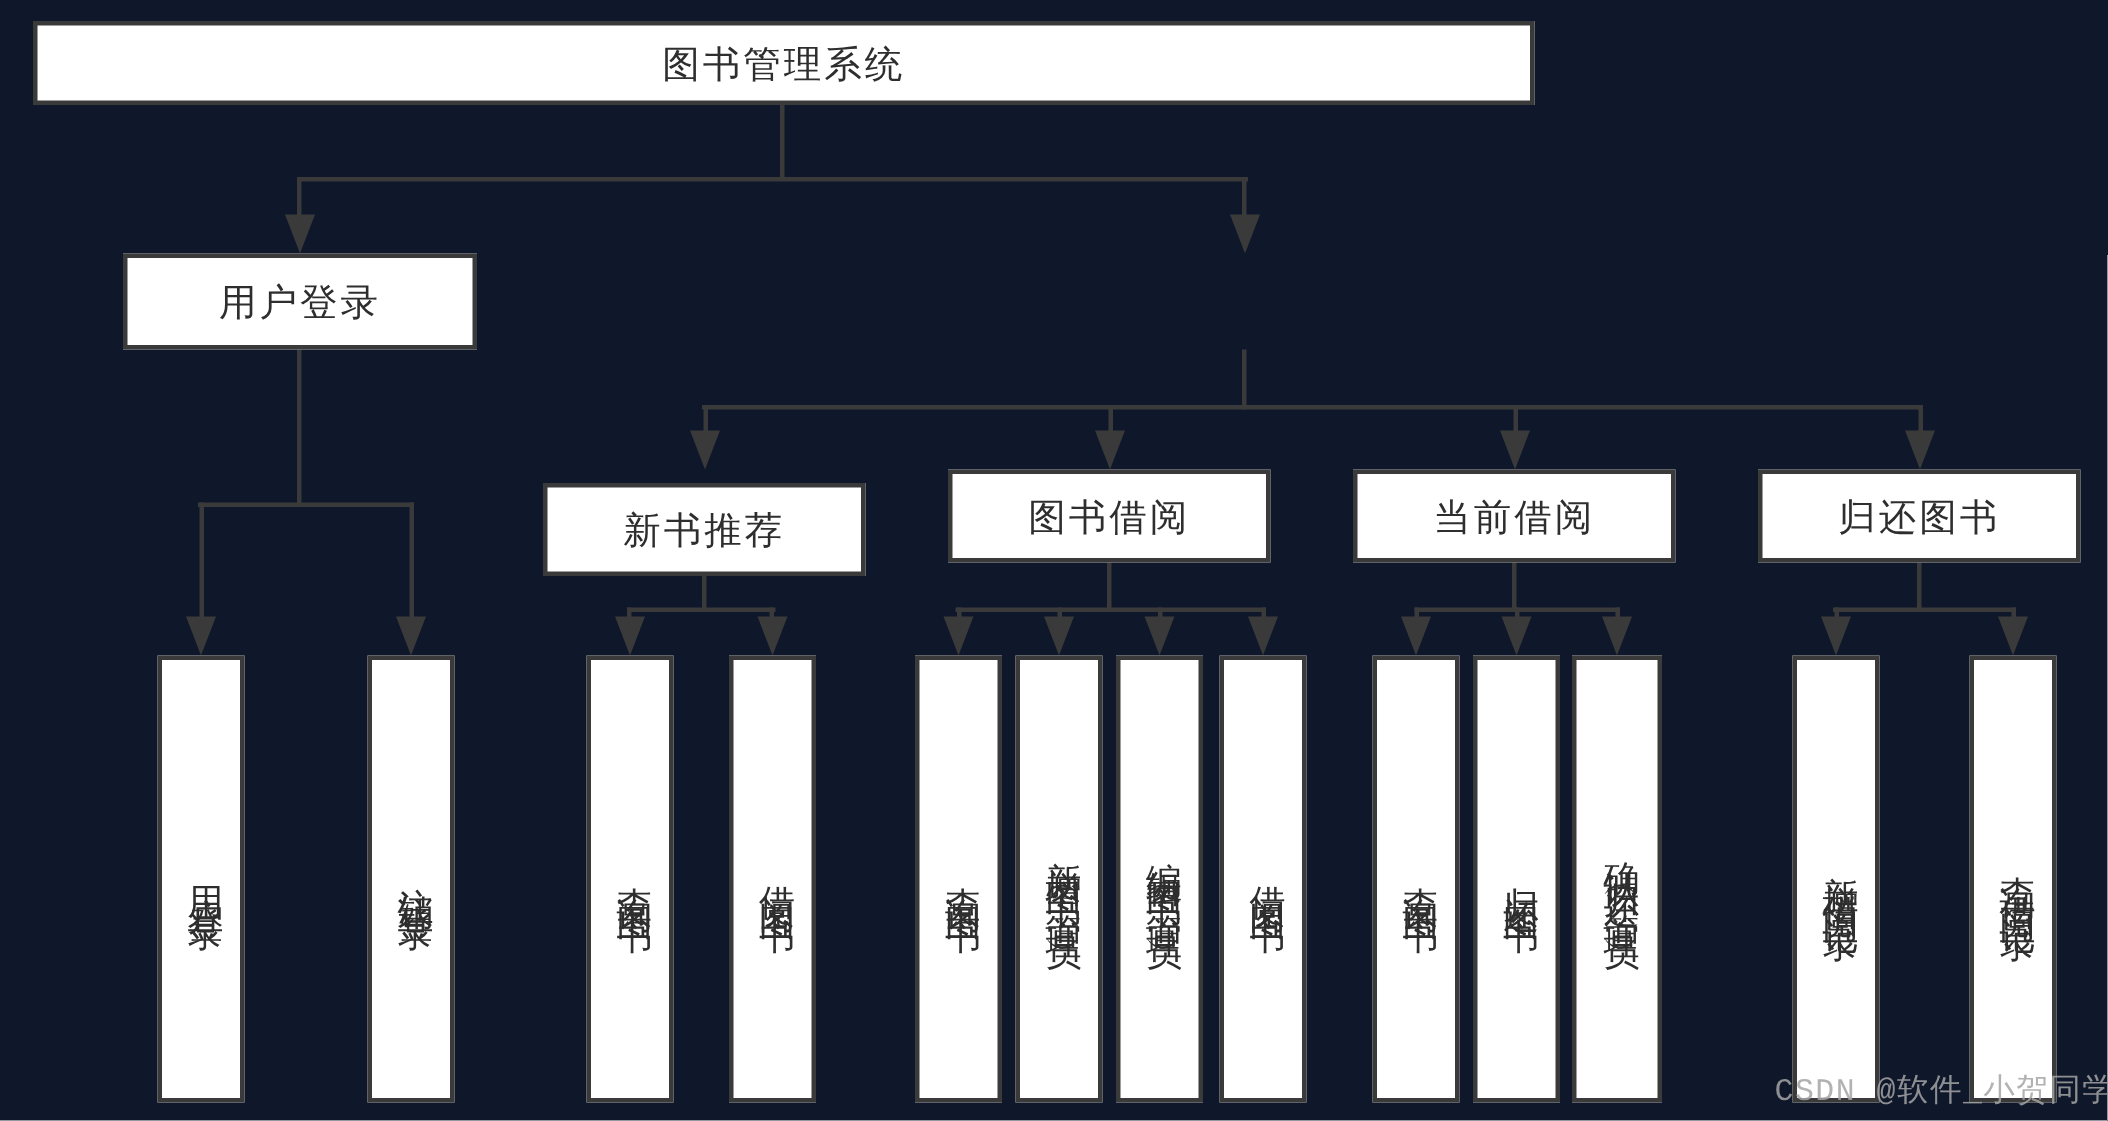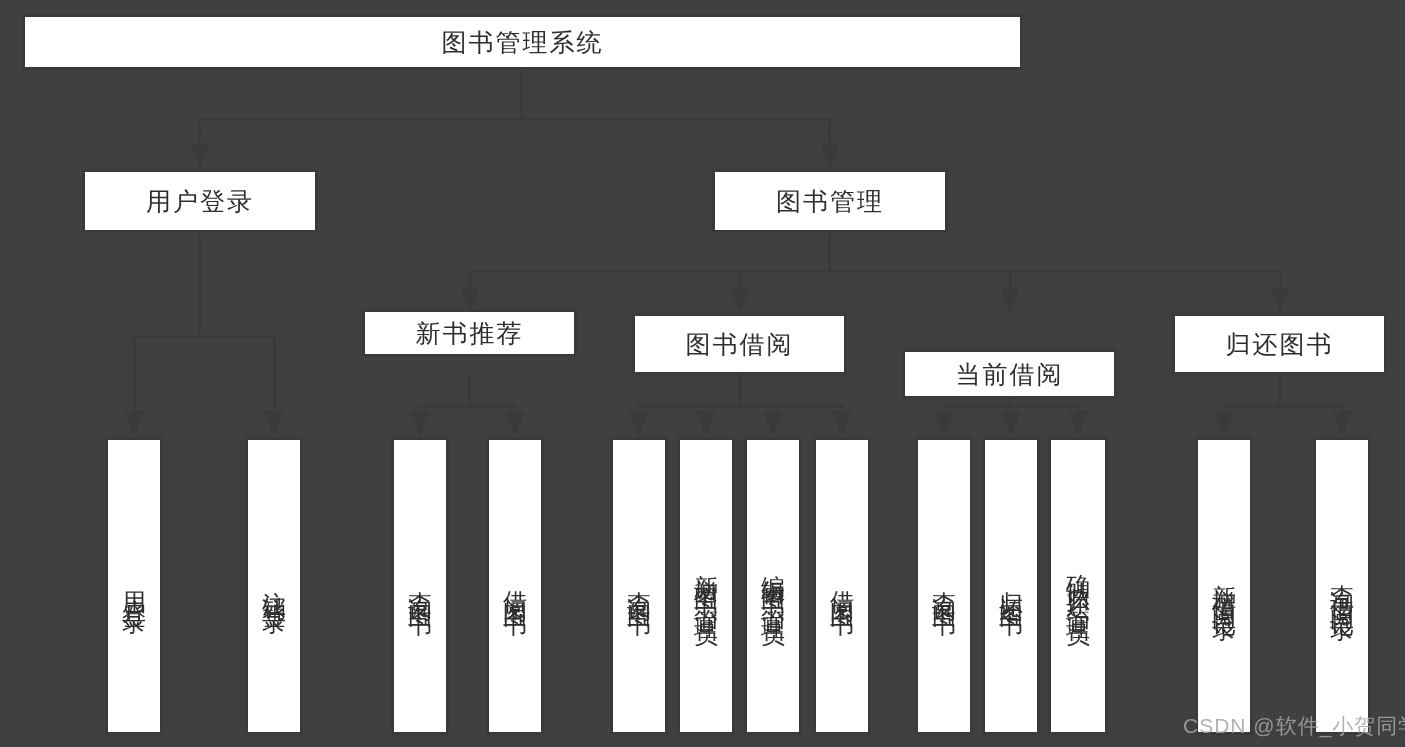--- a/index.html
+++ b/index.html
@@ -1,18 +1,18 @@
 <!DOCTYPE html>
 <html><head>
 <meta charset="utf-8">
 <style>
   html,body{margin:0;padding:0;background:#ffffff;}
   #canvas{
-    position:relative;width:1405px;height:747px;background:#404040;overflow:hidden;
-    font-family:Liberation Sans, sans-serif;color:#303030;
+    position:relative;width:1405px;height:747px;background:#0f172a;overflow:hidden;
+    font-family:Liberation Mono, monospace;color:#303030;
   }
   .node{
     position:absolute;box-sizing:border-box;border:3px solid #3a3a3a;background:#ffffff;
     display:flex;align-items:center;justify-content:center;z-index:2;
   }
   .node .lbl{
     font-size:25px;letter-spacing:2px;color:#2e2e2e;white-space:nowrap;
   }
   .leaf .lbl{
     writing-mode:vertical-rl;text-orientation:mixed;
@@ -95,31 +95,28 @@
   <div class="vline" style="left:1341px;top:405px;height:10px;"></div>
   <div class="arrow" style="left:1332px;top:411px;"></div>
 
   <div class="node" style="left:22px;top:14px;width:1001px;height:56px;">
     <span class="lbl">图书管理系统</span>
   </div>
 
   <div class="node" style="left:82px;top:169px;width:236px;height:64px;">
     <span class="lbl">用户登录</span>
   </div>
-  <div class="node" style="left:712px;top:169px;width:236px;height:64px;">
-    <span class="lbl">图书管理</span>
-  </div>
 
-  <div class="node" style="left:362px;top:309px;width:215px;height:48px;">
+  <div class="node" style="left:362px;top:322px;width:215px;height:62px;">
     <span class="lbl">新书推荐</span>
   </div>
   <div class="node" style="left:632px;top:313px;width:215px;height:62px;text-align:center;">
     <span class="lbl">图书借阅</span>
   </div>
-  <div class="node" style="left:902px;top:313px;width:215px;height:50px;margin-top:36px;">
+  <div class="node" style="left:902px;top:313px;width:215px;height:62px;">
     <span class="lbl">当前借阅</span>
   </div>
   <div class="node" style="left:1172px;top:313px;width:215px;height:62px;">
     <span class="lbl">归还图书</span>
   </div>
 
   <div class="node leaf" style="left:105px;top:437px;width:58px;height:298px;">
     <span class="lbl">用户登录</span>
   </div>
   <div class="node leaf" style="left:245px;top:437px;width:58px;height:298px;">

